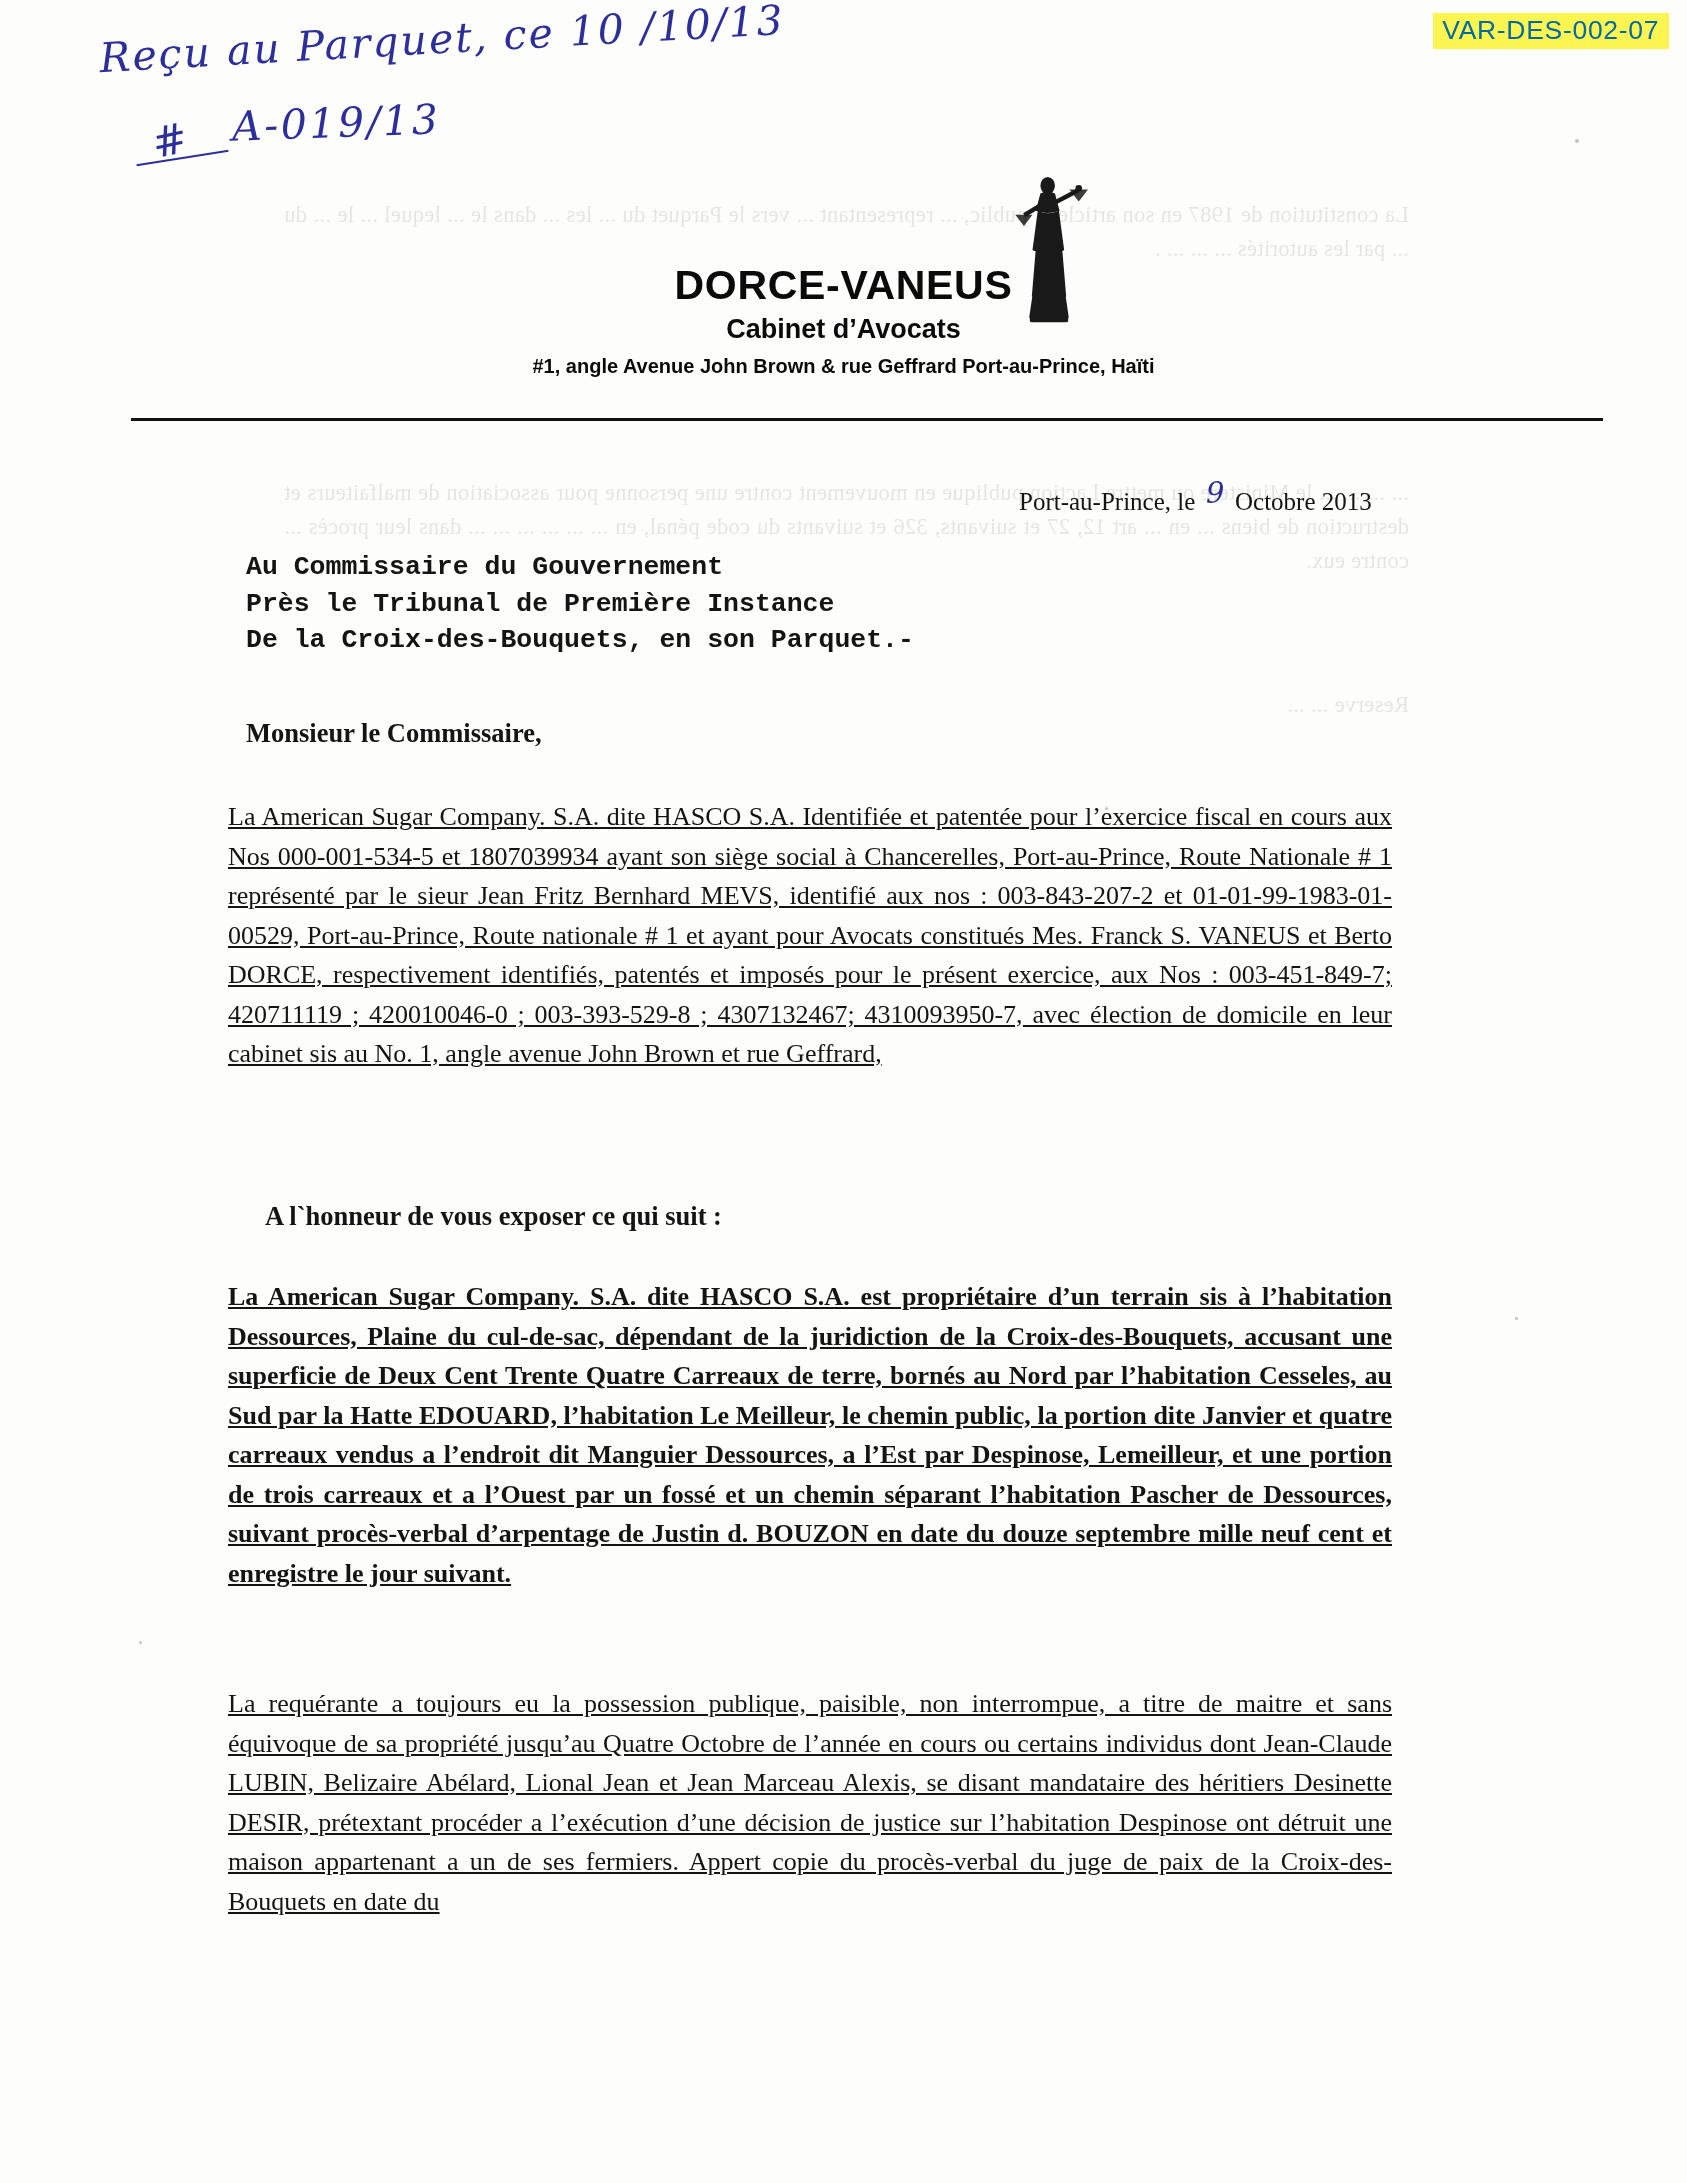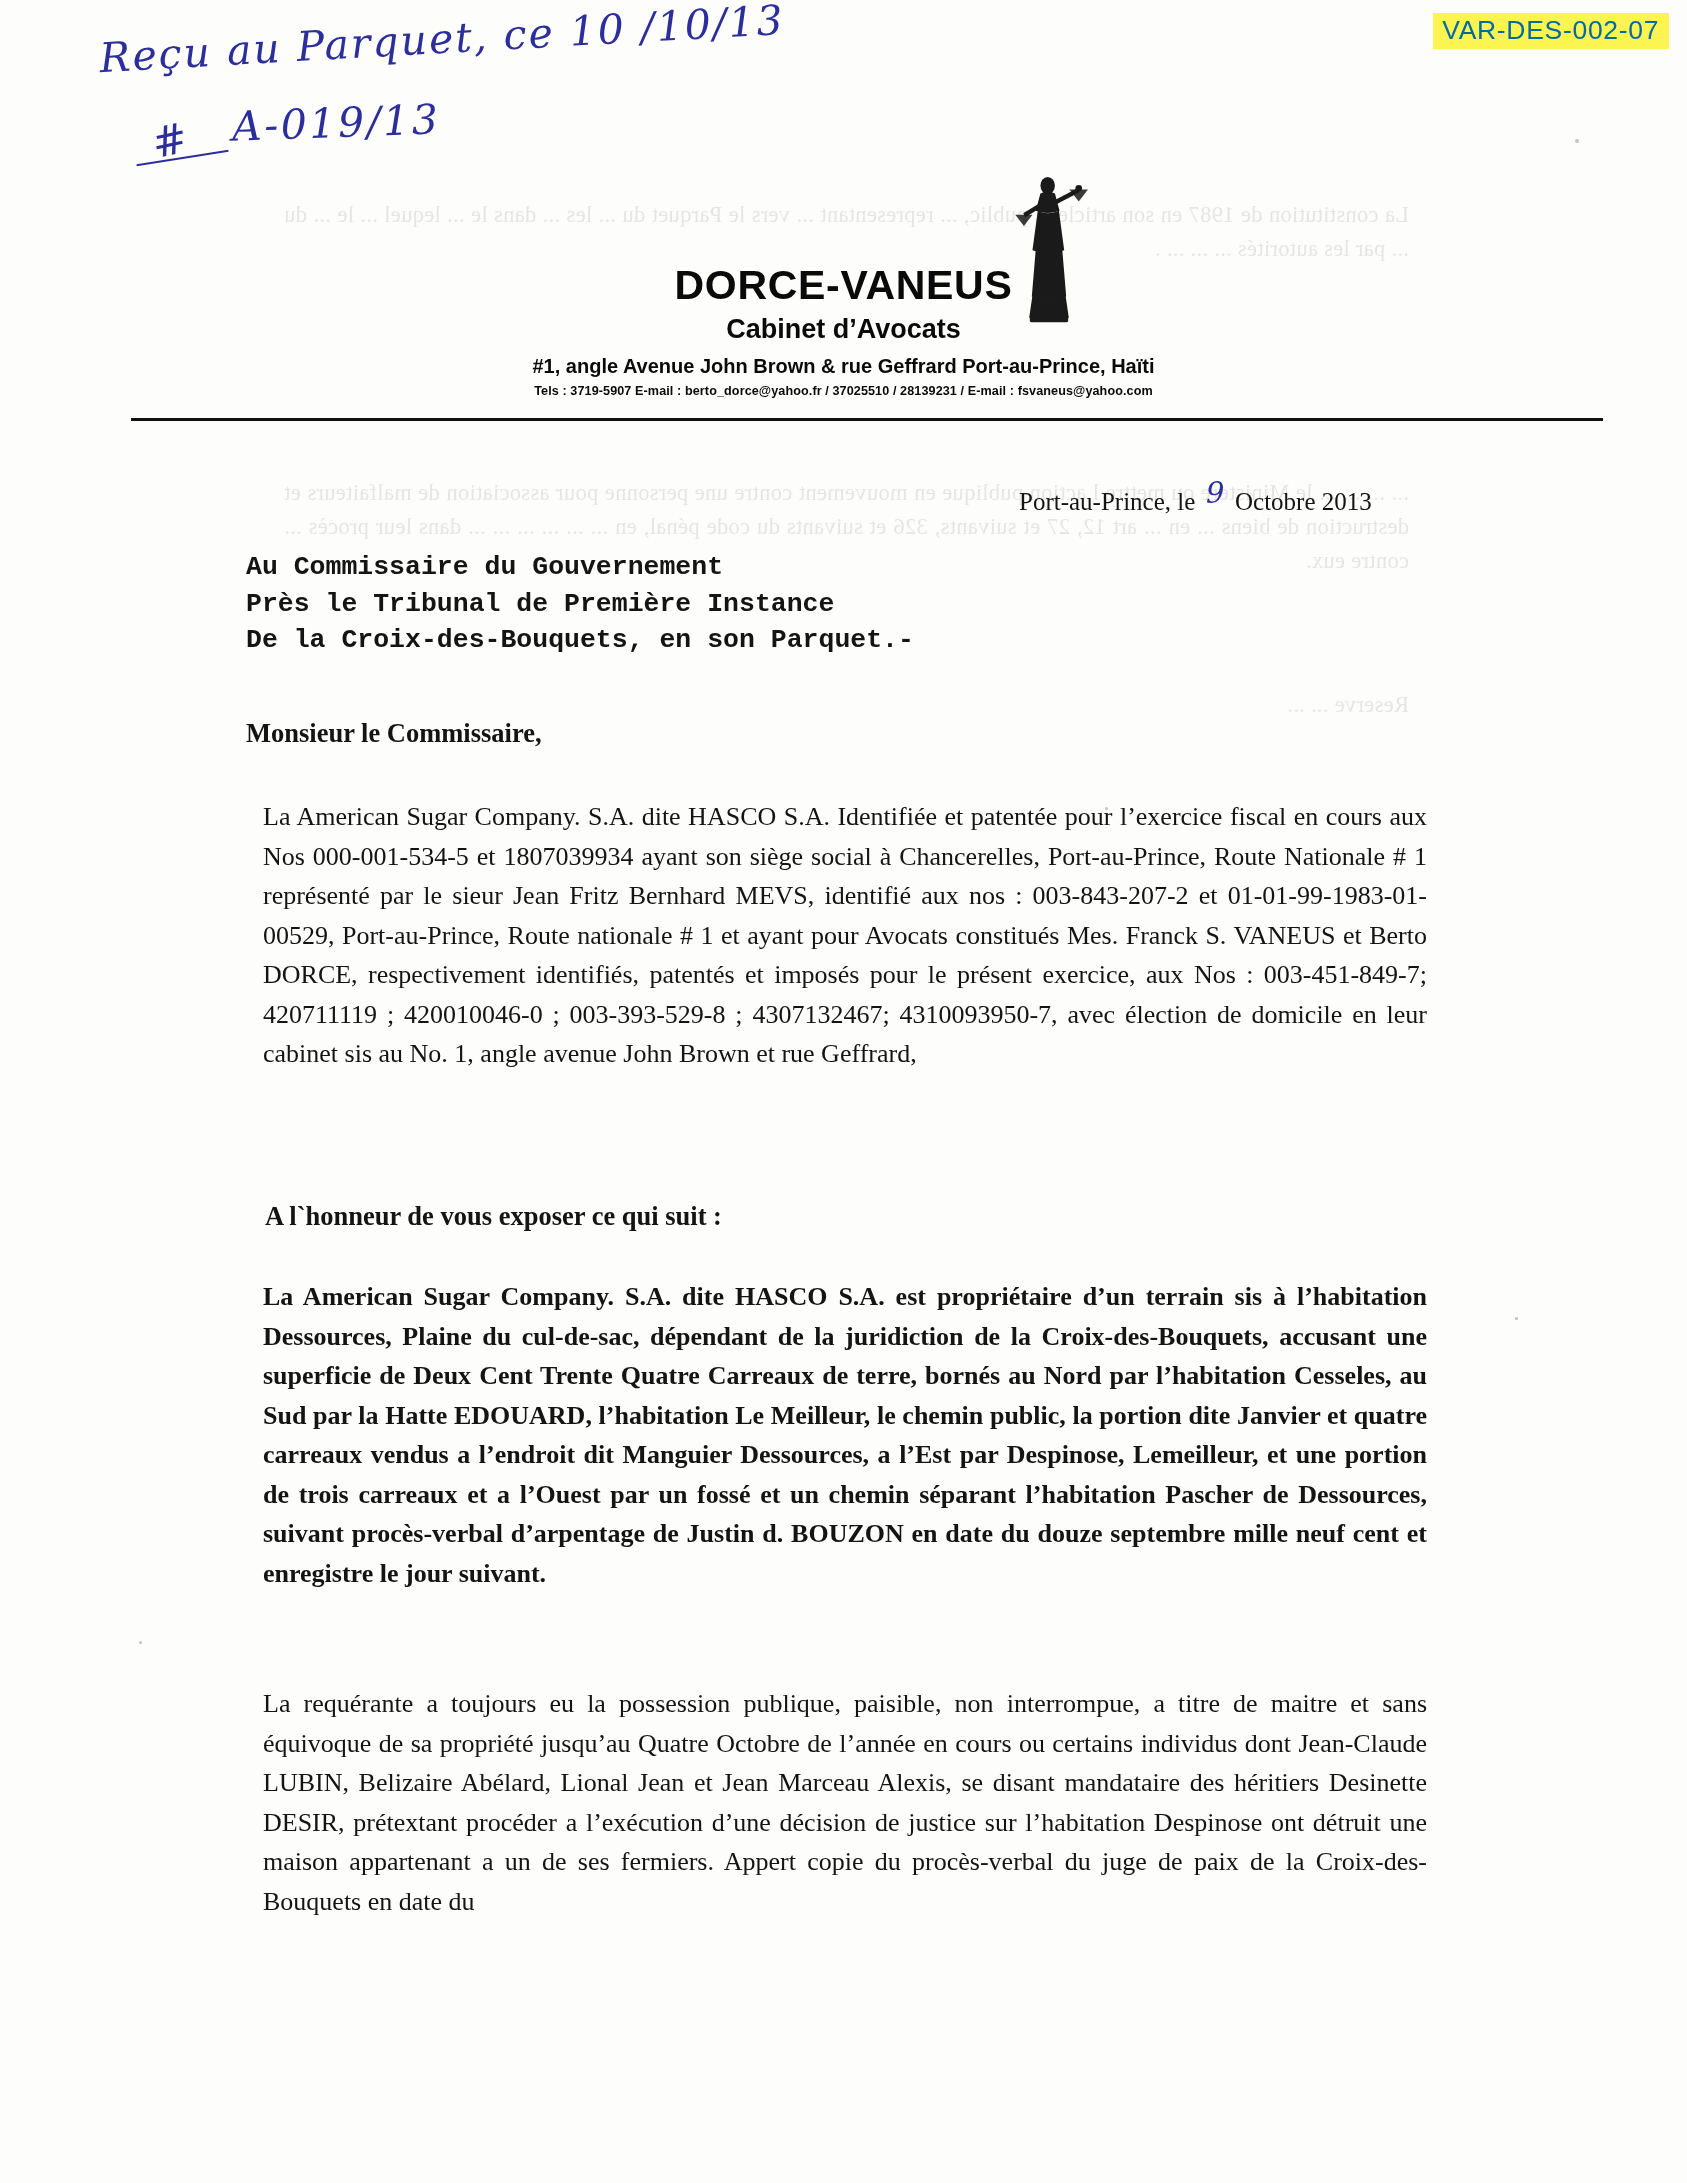--- a/index.html
+++ b/index.html
@@ -161,25 +161,26 @@
   .salutation {
     position: absolute;
     top: 718px;
     left: 246px;
     font-size: 26.5px;
     font-weight: bold;
   }
 
   .para {
     position: absolute;
-    left: 263px;
+    left: 228px;
     width: 1164px;
     font-size: 26px;
     line-height: 1.52;
     text-align: justify;
+    text-decoration: underline;
   }
   .p1 { top: 797px; }
   .p-honneur {
     position: absolute;
     top: 1201px;
     left: 265px;
     font-size: 26.5px;
     font-weight: bold;
   }
   .p2 { top: 1277px; }
@@ -222,21 +223,20 @@
 
   <div class="handwriting hw-line1">Reçu au Parquet, ce 10 /10/13</div>
   <div class="handwriting hw-hash">#</div>
   <div class="hw-strike"></div>
   <div class="handwriting hw-line2">A-019/13</div>
 
   <div class="letterhead">
     <div class="firm-name">DORCE-VANEUS</div>
     <div class="firm-sub">Cabinet d’Avocats</div>
     <div class="firm-addr">#1, angle Avenue John Brown &amp; rue Geffrard   Port-au-Prince, Haïti</div>
-    <div class="firm-tel">Tels :  3719-5907   E-mail : berto_dorce@yahoo.fr / 37025510 /   28139231 / E-mail : fsvaneus@yahoo.com</div>
   </div>
 
   <svg class="statue" viewBox="0 0 130 230">
     <g fill="#1a1a1a">
       <ellipse cx="63" cy="16" rx="11" ry="13"></ellipse>
       <path d="M52 28 q11 -6 22 0 l7 26 q-18 7 -36 0 z"></path>
       <path d="M48 54 q15 8 32 0 l8 60 q-24 10 -48 0 z"></path>
       <path d="M45 112 q20 10 40 0 l6 72 q-26 10 -52 0 z"></path>
       <path d="M40 182 q25 12 50 0 l5 34 q-30 12 -60 0 z"></path>
       <rect x="36" y="214" width="58" height="9" rx="3"></rect>

